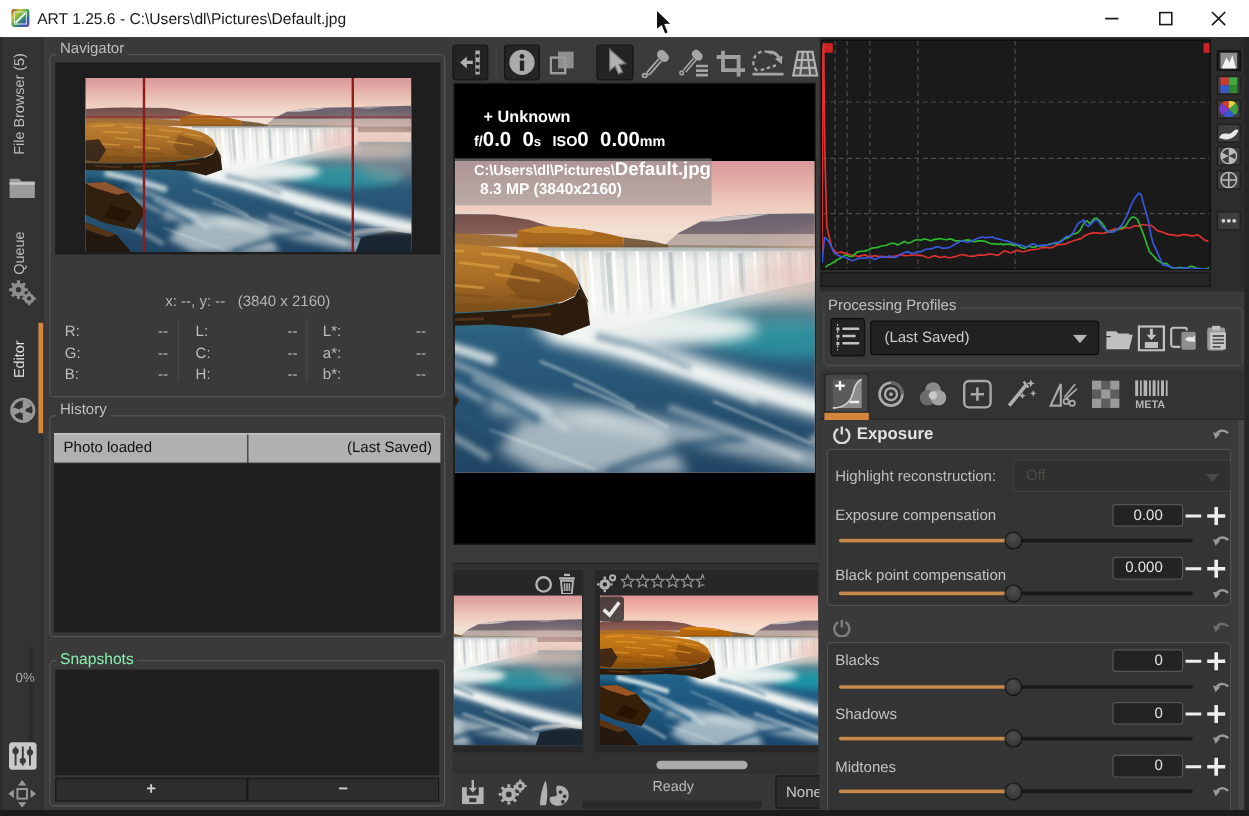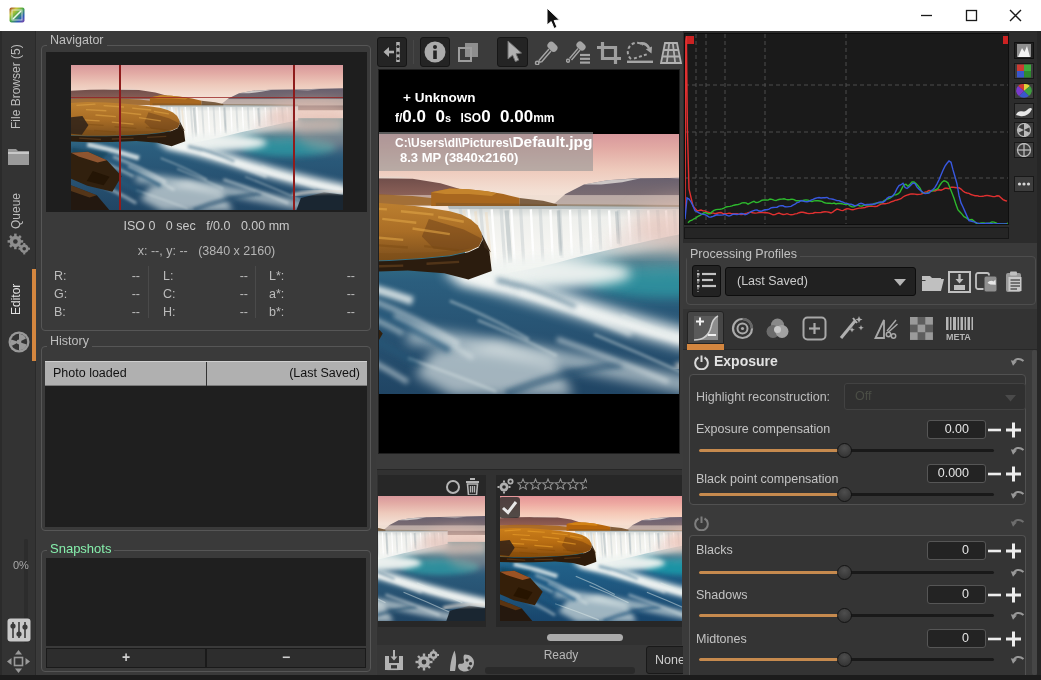--- a/index.html
+++ b/index.html
@@ -205,20 +205,21 @@
           <stop offset=".25" stop-color="#c8c838"></stop>
           <stop offset=".5" stop-color="#48a848"></stop>
           <stop offset=".75" stop-color="#2858b8"></stop>
           <stop offset="1" stop-color="#8848a8"></stop>
   </linearGradient>
       </defs>
   <rect x="0.5" y="0.5" width="15" height="15" rx="2" fill="url(#articon)"></rect>
   <rect x="3" y="3" width="10" height="10" fill="none" stroke="#e8f0e8" stroke-width="1" opacity=".8"></rect>
   <path d="M4,12 L12,4" stroke="#ffffff" stroke-width="1.6" opacity=".9"></path>
  </svg>
+ <div class="a" style="left:31px;top:8px;font-size:13px;color:#1a1a1a;">ART 1.25.6 - C:\Users\dl\Pictures\Default.jpg</div>
  <svg class="a" style="left:915px;top:0" width="126" height="31" viewBox="0 0 126 31" fill="none" stroke="#1a1a1a">
   <line x1="6" y1="15.5" x2="17" y2="15.5" stroke-width="1.3"></line>
   <rect x="51.5" y="10.5" width="10" height="10" stroke-width="1.3"></rect>
   <path d="M95,10 L106,21 M106,10 L95,21" stroke-width="1.4"></path>
  </svg>
 </div>
 
 <svg class="a" style="left:545px;top:7px" width="16" height="24" viewBox="0 0 16 24">
  <path d="M2,1 L2,18 L6.2,14.6 L9,21.5 L12,20.2 L9.2,13.5 L14.5,13 Z" fill="#111" stroke="#fff" stroke-width="1"></path>
 </svg>
@@ -307,21 +308,20 @@
  <div class="a" style="left:10px;top:2px;font-size:12.5px;color:#bfbfbf;background:#3a3a3a;padding:0 3px;">Navigator</div>
  <div class="a" style="left:9px;top:21px;width:321px;height:160px;background:#1e1e1e;"></div>
  <div class="a" style="left:34px;top:34px;width:272px;height:145px;overflow:hidden;">
   <svg width="272" height="145" viewBox="0 0 1000 545" preserveAspectRatio="none">
         <use href="#scene"></use>
       </svg>
   <div class="a" style="left:0;top:32px;width:272px;height:1px;background:rgba(150,30,30,.75);"></div>
   <div class="a" style="left:48px;top:0;width:1.5px;height:145px;background:#8e1c1c;"></div>
   <div class="a" style="left:222px;top:0;width:1.5px;height:145px;background:#8e1c1c;"></div>
  </div>
- <div class="a" style="left:9px;top:188px;width:321px;text-align:center;font-size:12.5px;color:#cacaca;">ISO 0&nbsp;&nbsp; 0 sec&nbsp;&nbsp; f/0.0&nbsp;&nbsp; 0.00 mm</div>
  <div class="a" style="left:9px;top:213px;width:321px;text-align:center;font-size:12.5px;color:#b5b5b5;">x: --, y: --&nbsp;&nbsp; (3840 x 2160)</div>
  <div class="a" style="left:111px;top:235px;width:1px;height:52px;background:#4a4a4a;"></div>
  <div class="a" style="left:218px;top:235px;width:1px;height:52px;background:#4a4a4a;"></div>
  <div style="position:absolute;left:17px;top:236px;width:86px;font-size:12.5px;color:#bcbcbc;line-height:18px;">
   <div>R:<span style="float:right">--</span></div>
       <div>G:<span style="float:right">--</span></div>
       <div>B:<span style="float:right">--</span></div>
  </div>
  <div style="position:absolute;left:126px;top:236px;width:85px;font-size:12.5px;color:#bcbcbc;line-height:18px;">
   <div>L:<span style="float:right">--</span></div>

